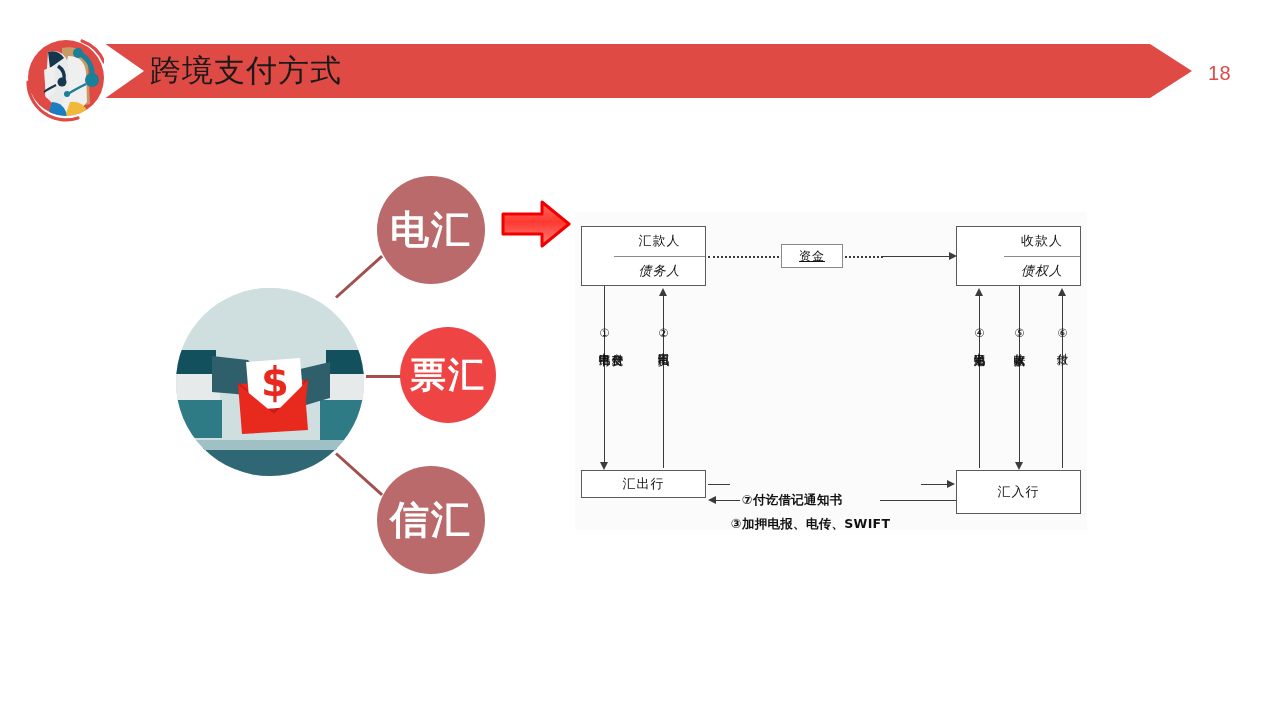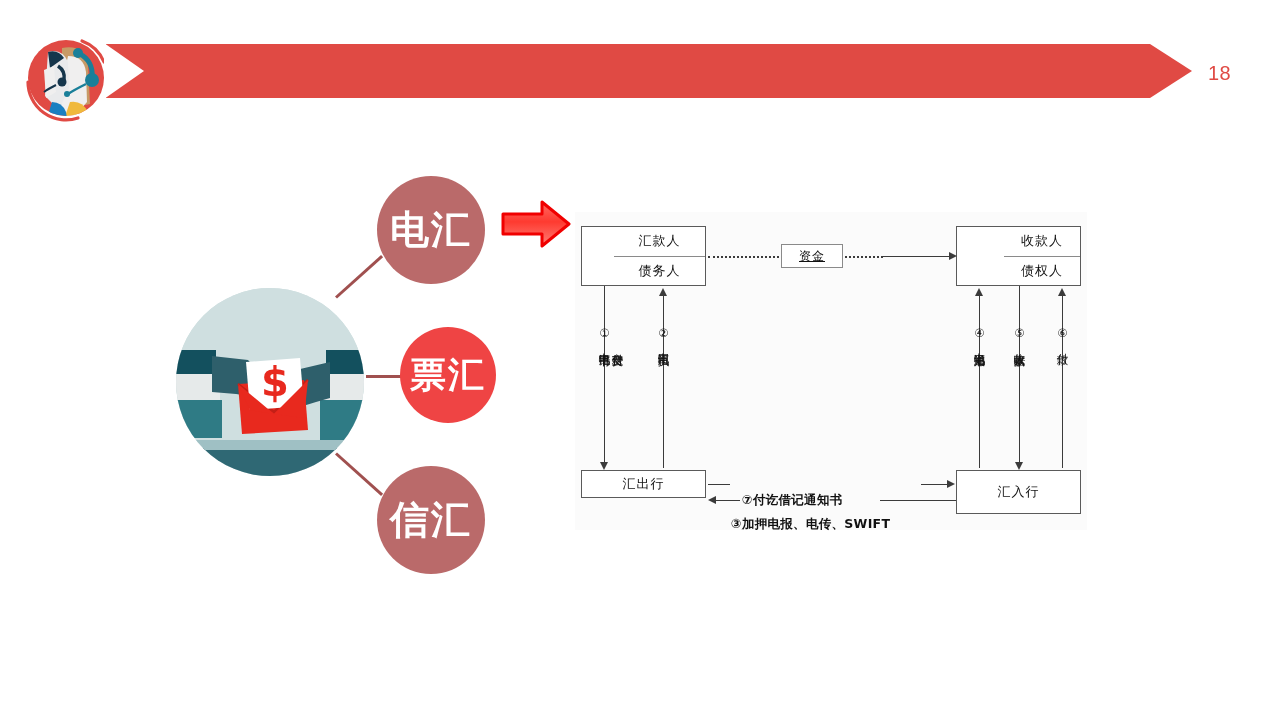--- a/index.html
+++ b/index.html
@@ -78,21 +78,21 @@
   }
   .box {
     position: absolute; border: 1.5px solid #5a5a5a; background: #ffffff;
     display: flex; flex-direction: column; align-items: stretch; justify-content: center;
   }
   .box .row {
     flex: 1 1 0; display: flex; align-items: center; justify-content: center;
     font-size: 13px; color: #111; letter-spacing: 1px;
     font-family: "DejaVu Sans", sans-serif;
   }
-  .box .row + .row { border-top: 1.2px solid #8a8a8a; }
+  .box .row + .row { border-top: 1.2px solid #8a8a8a; font-style: italic; }
   .box-single {
     position: absolute; border: 1.5px solid #5a5a5a; background: #ffffff;
     display: flex; align-items: center; justify-content: center;
     font-size: 13px; color: #111; letter-spacing: 1px;
     font-family: "DejaVu Sans", sans-serif;
   }
   .small-box {
     position: absolute; border: 1px solid #8a8a8a; background: #ffffff;
     display: flex; align-items: center; justify-content: center;
     font-size: 12px; color: #111; letter-spacing: 1px;
@@ -153,20 +153,21 @@
         <circle cx="49" cy="62" r="3" fill="#1a7f99"></circle>
         <path d="M40 34 a14 14 0 0 1 6 14" stroke="#16364c" stroke-width="3.5" fill="none"></path>
         <circle cx="44" cy="50" r="4.5" fill="#16364c"></circle>
         <path d="M38 53 q-8 4 -12 7" stroke="#16364c" stroke-width="2" fill="none"></path>
       </g>
     </svg>
   </div>
 
   <div class="header-banner"></div>
   <div class="header-notch"></div>
+  <div class="header-title">跨境支付方式</div>
   <div class="page-number">18</div>
 
   <div class="photo-circle">
     <svg width="188" height="188" viewBox="0 0 188 188">
       <rect x="0" y="0" width="188" height="188" fill="#cfdfe0"></rect>
       <rect x="0" y="160" width="188" height="28" fill="#2f6874"></rect>
       <rect x="0" y="152" width="188" height="10" fill="#9fc0c4"></rect>
 
       <path d="M0 86 L40 86 L40 62 L0 62 Z" fill="#13505e"></path>
       <path d="M0 112 L44 112 L44 86 L0 86 Z" fill="#e6eaea"></path>

